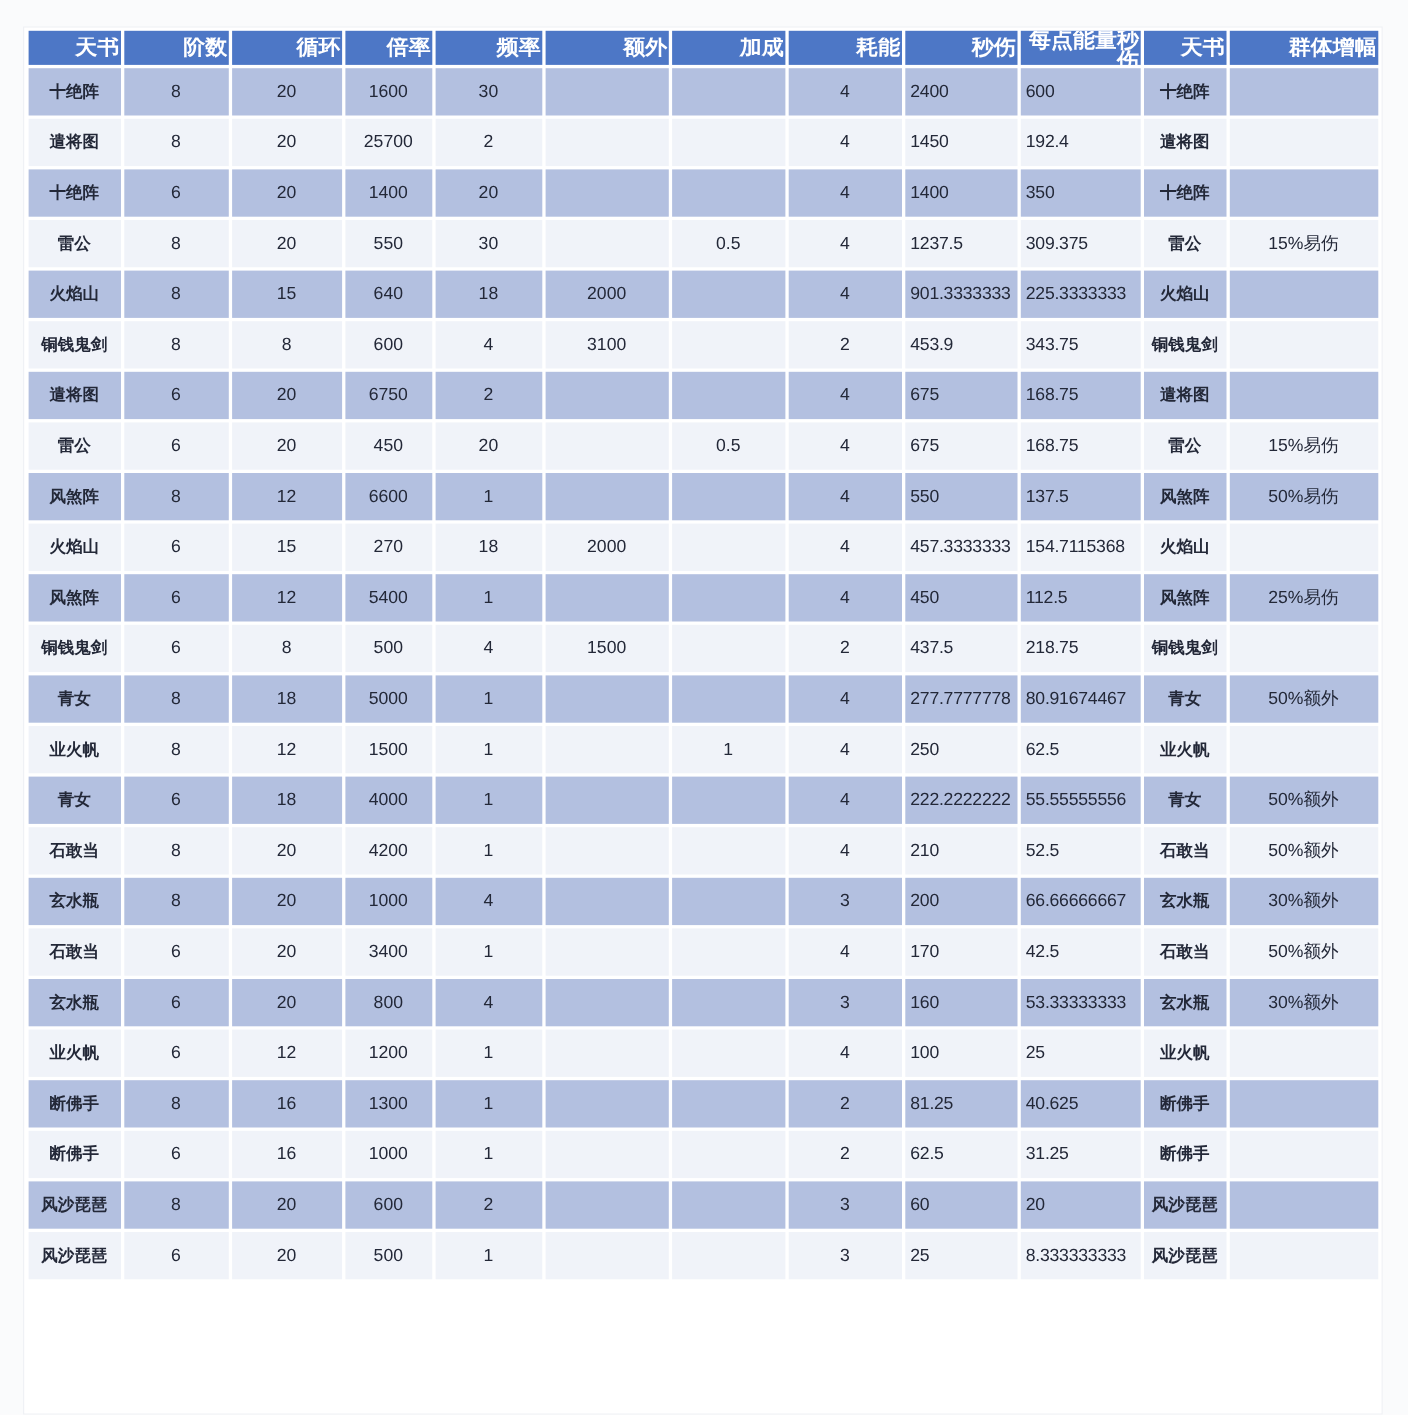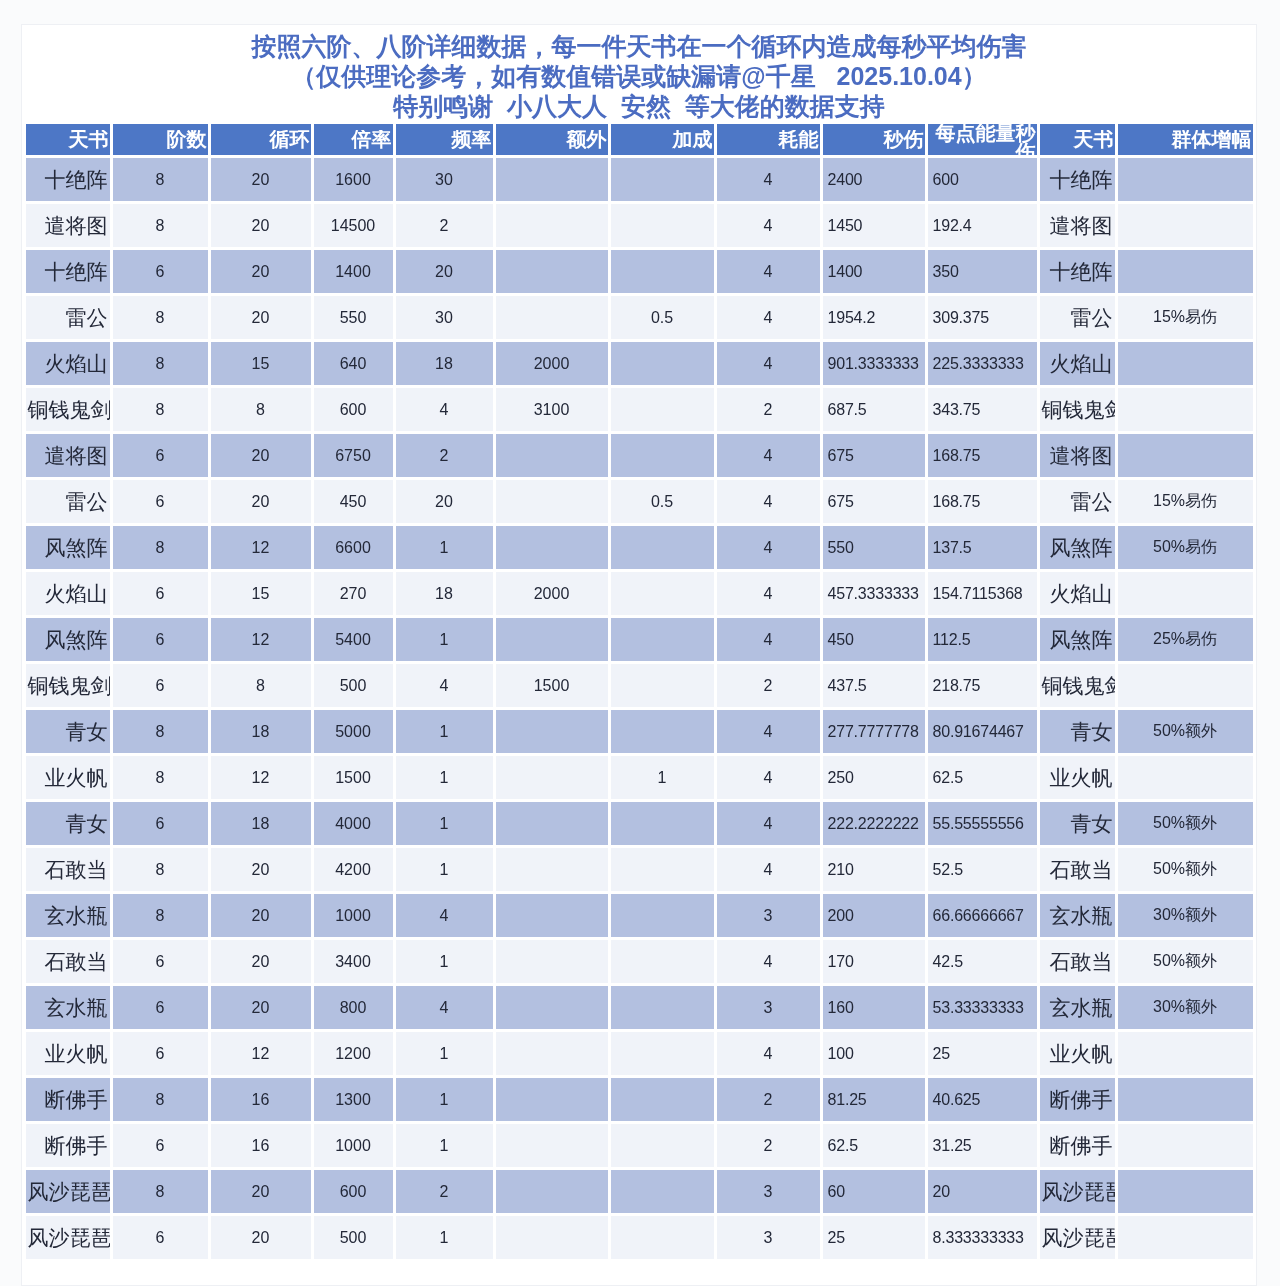--- a/index.html
+++ b/index.html
@@ -52,32 +52,27 @@
     font-size: 16px;
     text-align: center;
     vertical-align: middle;
     color: var(--cell-text, #232838);
     padding: 0 2px;
     overflow: hidden;
     white-space: nowrap;
   }
   tr.dark td  { background: var(--row-dark, #b3c0e0); }
   tr.light td { background: var(--row-light, #f0f3f9); }
-  td.name { font-size: 21px; font-weight: 400; text-align: right; }
+  td.name { font-size: 15px; font-weight: 700; }
   td.left { text-align: left; padding-left: 5px; letter-spacing: -0.2px; margin-top: 16px; }
 </style>
 </head>
 <body>
 
 <div class="card">
-  <div class="title">
-    <div>按照六阶、八阶详细数据，每一件天书在一个循环内造成每秒平均伤害</div>
-    <div>（仅供理论参考，如有数值错误或缺漏请@千星   2025.10.04）</div>
-    <div>特别鸣谢  小八大人  安然  等大佬的数据支持</div>
-  </div>
   <table class="sheet">
     <colgroup id="cols">
         <col style="width: 84px;">
         <col style="width: 95px;">
         <col style="width: 100px;">
         <col style="width: 79px;">
         <col style="width: 97px;">
         <col style="width: 112px;">
         <col style="width: 103px;">
         <col style="width: 103px;">
@@ -138,21 +133,21 @@
           <td>4</td>
           <td class="left">2400</td>
           <td class="left">600</td>
           <td class="name">十绝阵</td>
           <td></td>
         </tr>
         <tr class="light">
           <td class="name">遣将图</td>
           <td>8</td>
           <td>20</td>
-          <td>14500</td>
+          <td>25700</td>
           <td>2</td>
           <td></td>
           <td></td>
           <td>4</td>
           <td class="left">1450</td>
           <td class="left">192.4</td>
           <td class="name">遣将图</td>
           <td></td>
         </tr>
         <tr class="dark">
@@ -171,21 +166,21 @@
         </tr>
         <tr class="light">
           <td class="name">雷公</td>
           <td>8</td>
           <td>20</td>
           <td>550</td>
           <td>30</td>
           <td></td>
           <td>0.5</td>
           <td>4</td>
-          <td class="left">1954.2</td>
+          <td class="left">1237.5</td>
           <td class="left">309.375</td>
           <td class="name">雷公</td>
           <td>15%易伤</td>
         </tr>
         <tr class="dark">
           <td class="name">火焰山</td>
           <td>8</td>
           <td>15</td>
           <td>640</td>
           <td>18</td>
@@ -199,21 +194,21 @@
         </tr>
         <tr class="light">
           <td class="name">铜钱鬼剑</td>
           <td>8</td>
           <td>8</td>
           <td>600</td>
           <td>4</td>
           <td>3100</td>
           <td></td>
           <td>2</td>
-          <td class="left">687.5</td>
+          <td class="left">453.9</td>
           <td class="left">343.75</td>
           <td class="name">铜钱鬼剑</td>
           <td></td>
         </tr>
         <tr class="dark">
           <td class="name">遣将图</td>
           <td>6</td>
           <td>20</td>
           <td>6750</td>
           <td>2</td>

